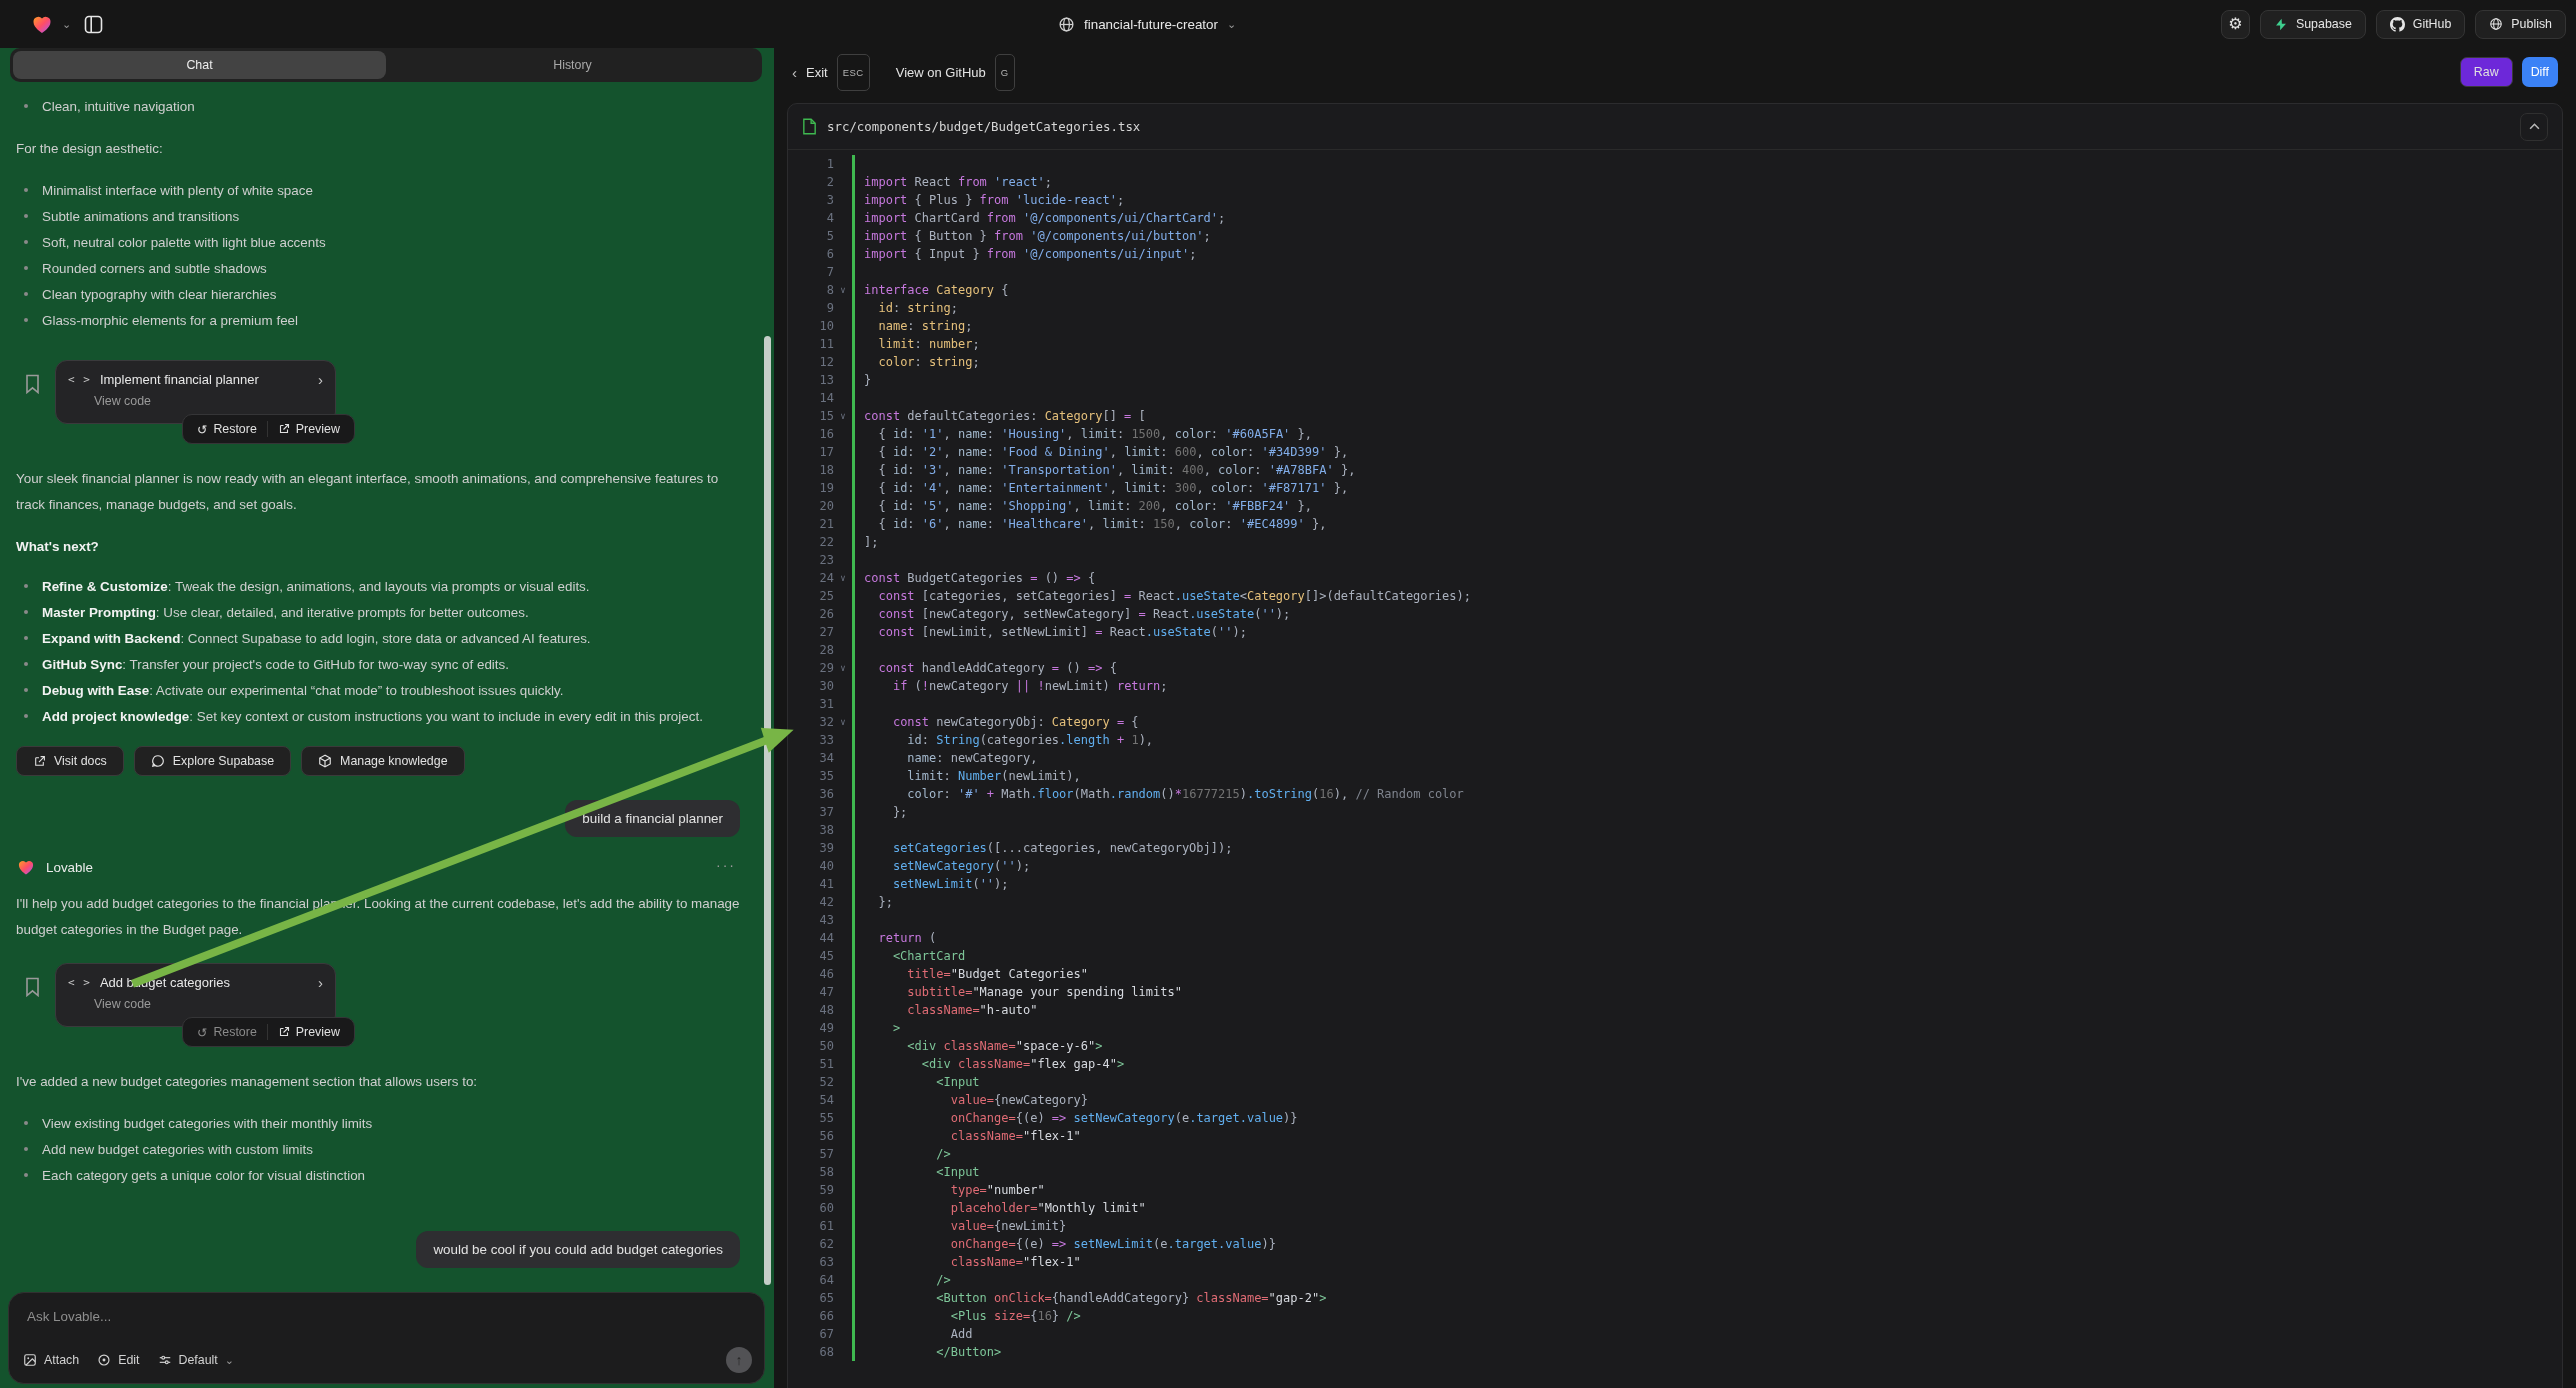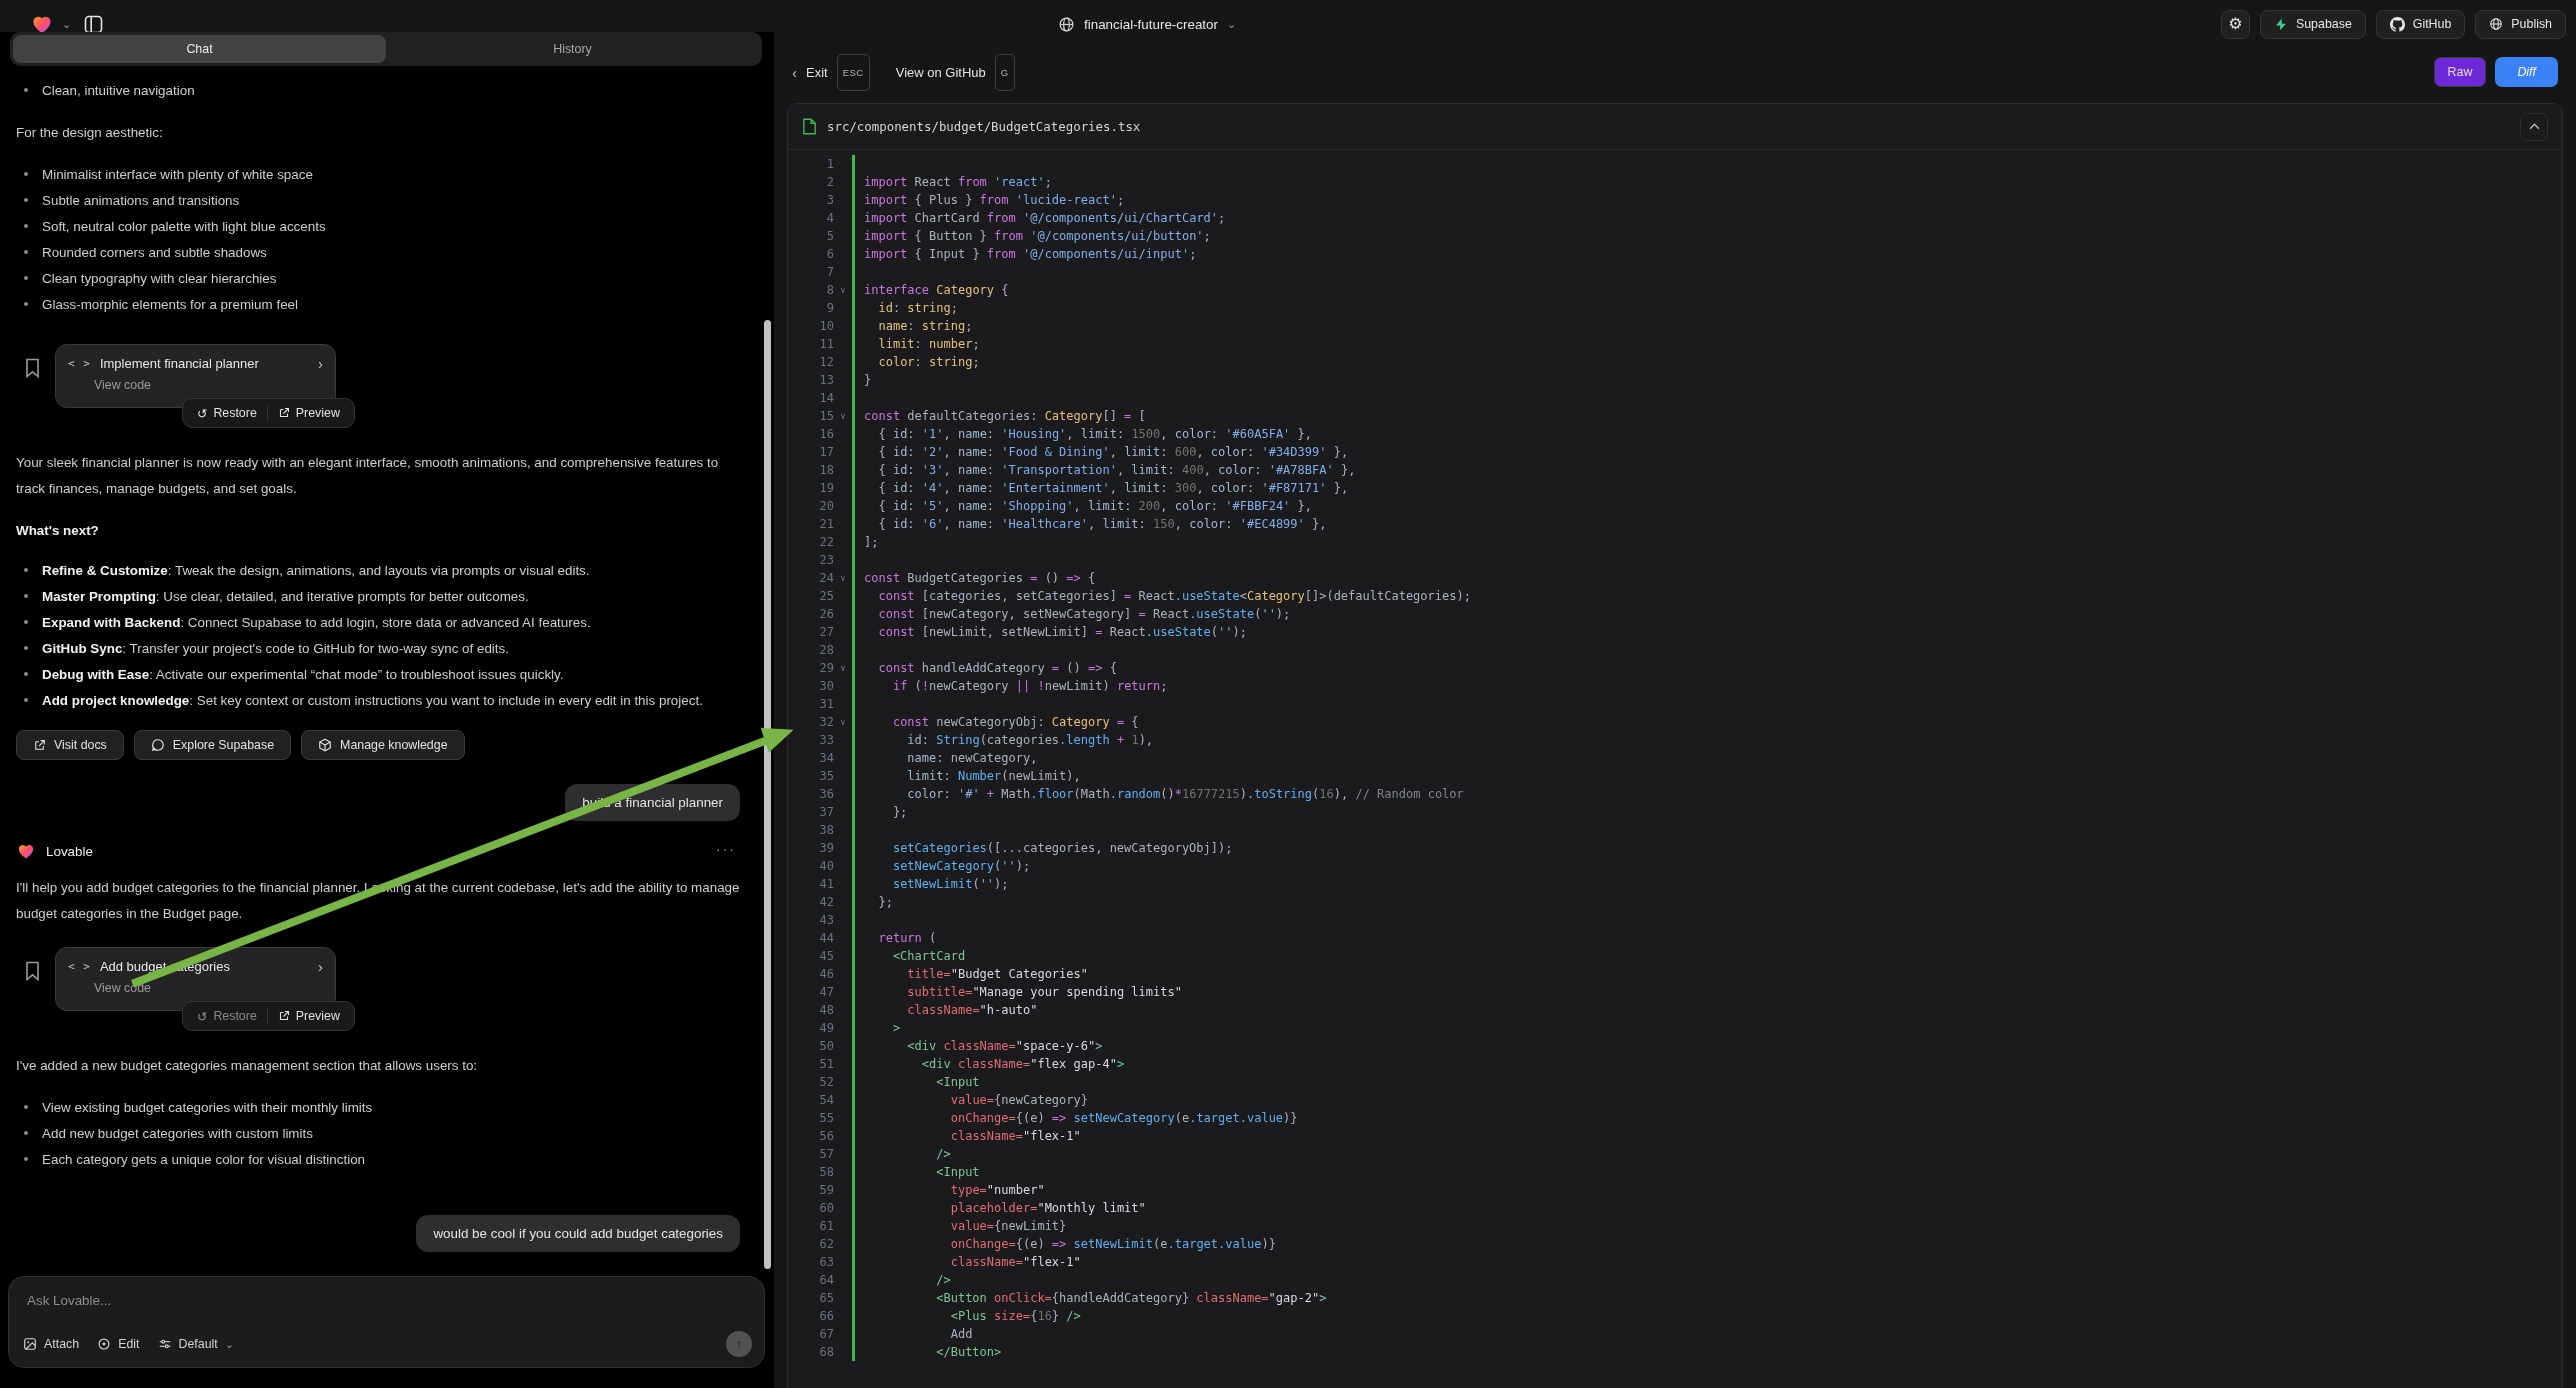--- a/index.html
+++ b/index.html
@@ -15,21 +15,21 @@
     border-radius:7px; background:transparent; border:none; cursor:pointer; }
   .topbar-center { position:absolute; left:1058px; top:0; height:48px; display:flex; align-items:center; gap:9px; }
   .project-name { font-size:13.4px; color:#e8e8e8; }
   .topbar-right { position:absolute; right:10px; top:0; height:48px; display:flex; align-items:center; gap:10px; }
   .tb-btn { height:29px; display:flex; align-items:center; gap:8px; padding:0 13px; background:#202020;
     border:1px solid #343434; border-radius:8px; color:#e6e6e6; font-size:12.4px; cursor:pointer; }
   .tb-btn.square { width:29px; padding:0; justify-content:center; }
   .gear-glyph { color:#e0e0e0; font-size:16px; line-height:1; }
 
   
-  .chat-panel { position:absolute; left:0; top:32px; width:774px; bottom:0; background:#000000; }
+  .chat-panel { position:absolute; left:0; top:48px; width:774px; bottom:0; background:#14532d; }
   .tab-bar { position:absolute; left:10px; right:12px; top:0; height:34px; background:#212121;
     border-radius:10px; display:flex; padding:3px; }
   .tab { flex:1; display:flex; align-items:center; justify-content:center; font-size:12.4px;
     color:#a8a8a8; border-radius:8px; cursor:pointer; }
   .tab.active { background:#434343; color:#ededed; }
   .chat-scroll { position:absolute; left:0; right:14px; top:38px; bottom:100px; overflow:hidden; }
   .chat-inner { padding:8px 20px 0 16px; }
   .bullet-row { display:flex; align-items:baseline; gap:14px; min-height:26px; line-height:26px;
     font-size:13.4px; color:#cfcfcf; padding-left:8px; }
   .bullet-row .dot { width:4px; height:4px; border-radius:50%; background:#8a8a8a; flex:0 0 auto;
@@ -81,22 +81,22 @@
   .code-panel { position:absolute; left:774px; right:0; top:48px; bottom:0; background:#161616; }
   .code-toolbar { position:absolute; left:0; right:0; top:0; height:48px; display:flex; align-items:center; padding:0 18px; }
   .ct-left { display:flex; align-items:center; gap:9px; }
   .exit-chev { color:#c0c0c0; font-size:15px; }
   .ct-label { font-size:13px; color:#e3e3e3; cursor:pointer; }
   .kbd { border:1px solid #3f3f3f; border-radius:5px; padding:12px 5px; font-size:9.5px; color:#b5b5b5; letter-spacing:0.5px; }
   .ct-group2 { display:flex; align-items:center; gap:9px; margin-left:26px; }
   .ct-right { margin-left:auto; display:flex; gap:9px; }
   .raw-btn { height:30px; padding:0 13px; background:#6d28d9; border:1px solid #3a3a3a; border-radius:7px;
     color:#e0e0e0; font-size:12.4px; cursor:pointer; }
-  .diff-btn { height:30px; padding:0 22px; background:#3b82f6; border:none; border-radius:7px;
-    color:#fff; font-size:12.4px; cursor:pointer;font-style:italic; }
+  .diff-btn { height:30px; padding:0 9px; background:#3b82f6; border:none; border-radius:7px;
+    color:#fff; font-size:12.4px; cursor:pointer; }
 
   .code-card { position:absolute; left:13px; right:13px; top:55px; bottom:-10px; background:#1b1b1d;
     border:1px solid #2c2c2e; border-radius:10px 10px 0 0; overflow:hidden; }
   .file-header { height:46px; display:flex; align-items:center; padding:0 14px; border-bottom:1px solid #2a2a2a; }
   .file-path { margin-left:10px; font-family:"DejaVu Sans Mono", monospace; font-size:12.4px; color:#d6d6d6; }
   .collapse-btn { margin-left:auto; width:28px; height:28px; border:1px solid #303030; border-radius:7px;
     display:flex; align-items:center; justify-content:center; cursor:pointer; color:#b8b8b8; }
 
   .code-lines { padding-top:5px; font-family:"DejaVu Sans Mono", monospace; font-size:12px; }
   .cl { display:flex; height:18px; line-height:18px; white-space:pre; }

